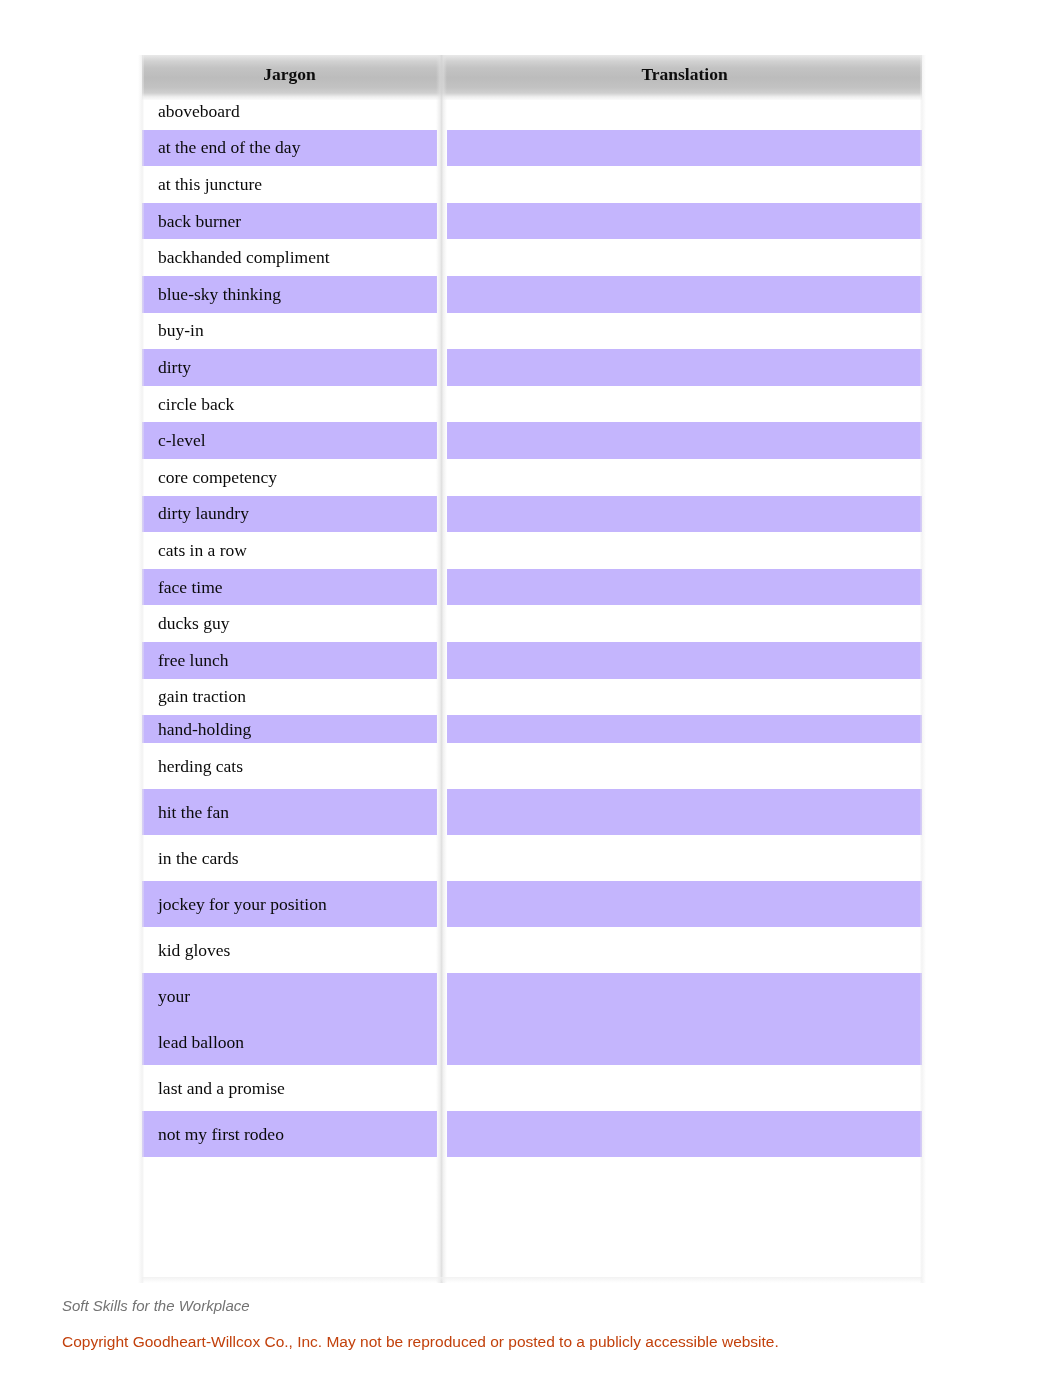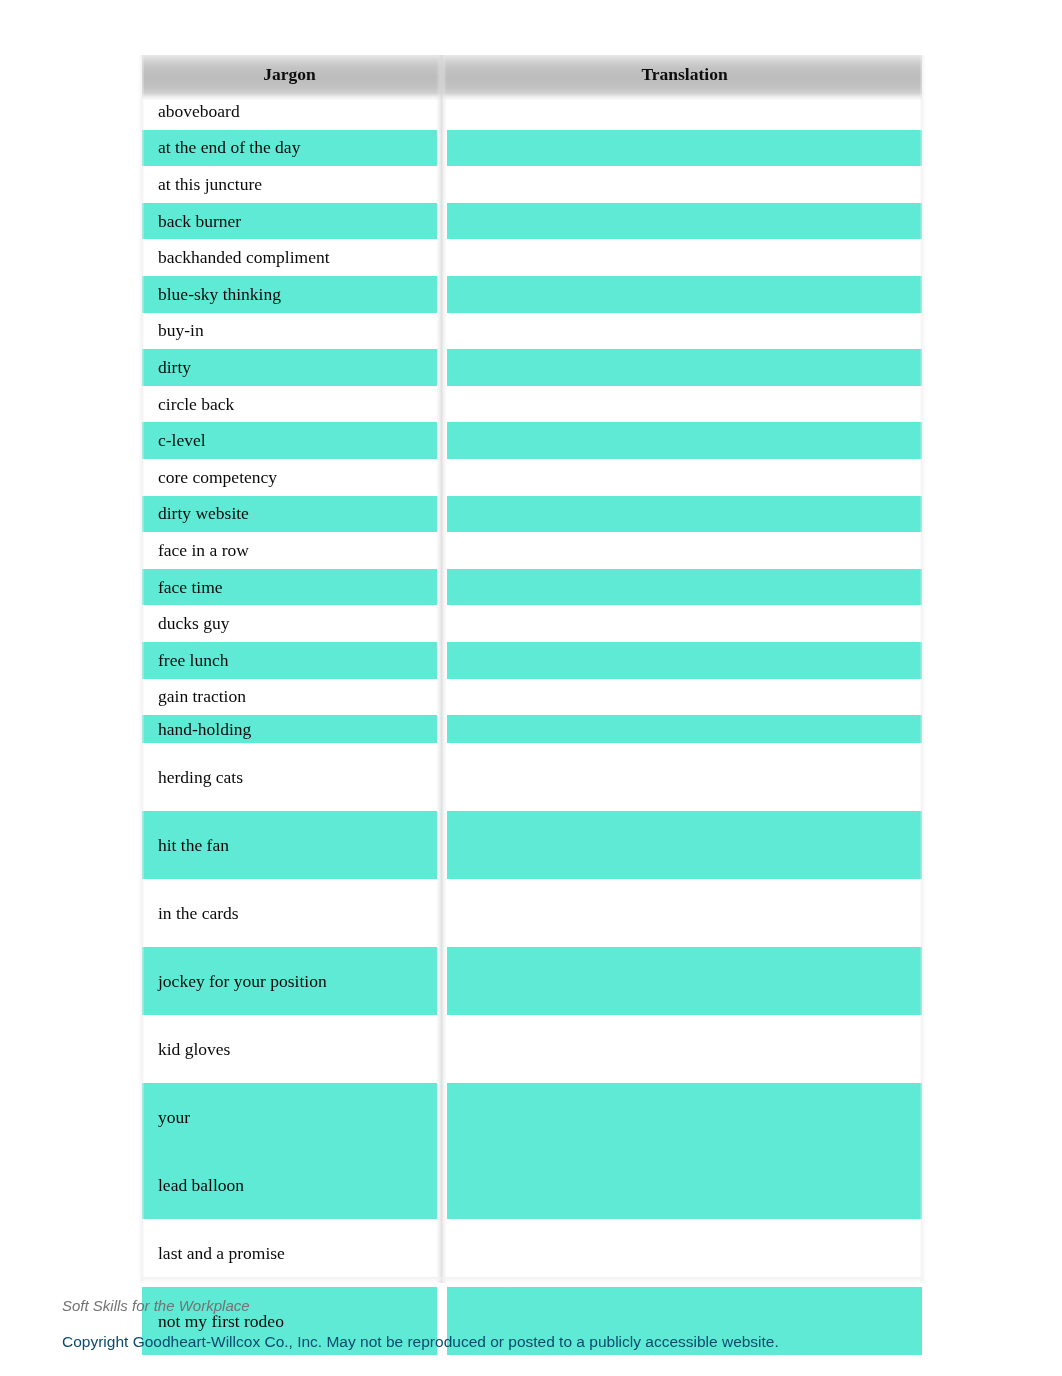--- a/index.html
+++ b/index.html
@@ -94,26 +94,26 @@
     border: none;
   }
   tbody td.cell-gap {
     padding: 0;
     background: transparent;
   }
   tbody td.cell-trans {
     padding: 0;
   }
 
-  tbody tr.stripe td { background: #5eead4; }
+  tbody tr.stripe td { background: #c4b5fd; }
   tbody tr.stripe td.cell-gap { background: transparent; }
 
   tbody tr.r-tight td  { height: 36.6px; }
   tbody tr.r-mid td    { height: 28px; }
-  tbody tr.r-tall td   { height: 68px; }
+  tbody tr.r-tall td   { height: 46px; }
 
   
   .col-divider {
     position: absolute;
     left: 294px;
     top: 0;
     width: 11px;
     height: 1228px;
     background: linear-gradient(to right,
        rgba(255,255,255,0) 0%,
@@ -160,21 +160,21 @@
   }
   .footer-title {
     font-size: 15px;
     font-style: italic;
     color: #737373;
     margin: 0 0 16px 0;
     line-height: 1.3;
   }
   .footer-copy {
     font-size: 15.5px;
-    color: #0c4a6e;
+    color: #c2410c;
     margin: 0;
     line-height: 1.3;
   }
 </style>
 </head>
 <body>
 
 <div class="page">
 
   <div class="table-wrap">
@@ -242,26 +242,26 @@
             <td class="cell-jargon">c-level</td>
             <td class="cell-gap"></td>
             <td class="cell-trans"></td>
           </tr>
           <tr class="r-tight">
             <td class="cell-jargon">core competency</td>
             <td class="cell-gap"></td>
             <td class="cell-trans"></td>
           </tr>
           <tr class="r-tight stripe">
-            <td class="cell-jargon">dirty website</td>
-            <td class="cell-gap"></td>
-            <td class="cell-trans"></td>
-          </tr>
-          <tr class="r-tight">
-            <td class="cell-jargon">face in a row</td>
+            <td class="cell-jargon">dirty laundry</td>
+            <td class="cell-gap"></td>
+            <td class="cell-trans"></td>
+          </tr>
+          <tr class="r-tight">
+            <td class="cell-jargon">cats in a row</td>
             <td class="cell-gap"></td>
             <td class="cell-trans"></td>
           </tr>
           <tr class="r-tight stripe">
             <td class="cell-jargon">face time</td>
             <td class="cell-gap"></td>
             <td class="cell-trans"></td>
           </tr>
           <tr class="r-tight">
             <td class="cell-jargon">ducks guy</td>

